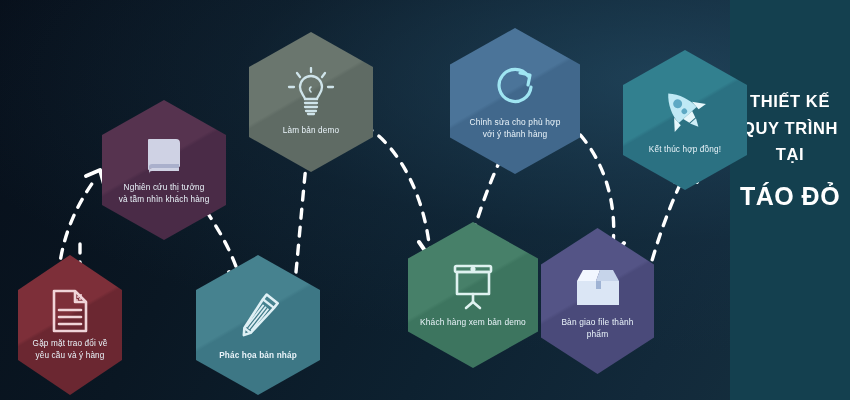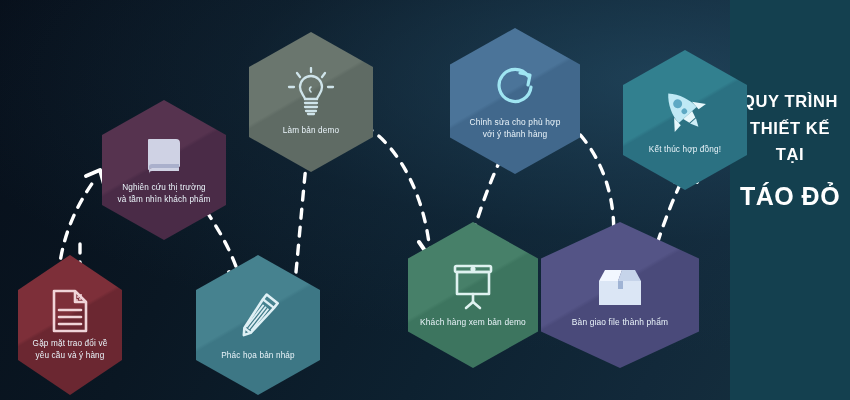--- a/index.html
+++ b/index.html
@@ -81,22 +81,22 @@
 
   
   .arrows { position: absolute; top: 0; left: 0; width: 850px; height: 400px; pointer-events: none; }
 </style>
 </head>
 <body>
 
 <div id="stage">
 
   <div class="brand-panel">
+    <div class="line">THIẾT KẾ</div>
     <div class="line">QUY TRÌNH</div>
-    <div class="line">THIẾT KẾ</div>
     <div class="line">TẠI</div>
     <div class="brandname">TÁO ĐỎ</div>
   </div>
 
   <svg class="arrows" viewBox="0 0 850 400" xmlns="http://www.w3.org/2000/svg">
     <defs>
       <style>
         .dash { fill:none; stroke:#ffffff; stroke-width:3.4; stroke-linecap:round;
                 stroke-dasharray: 9 9; }
         .head { fill:none; stroke:#ffffff; stroke-width:4; stroke-linecap:round; stroke-linejoin:round; }
@@ -146,24 +146,24 @@
         <div class="hex-label">yêu cầu và ý hàng</div>
       </div>
       <div class="hex" style="left: 102px; top: 100px; width: 124px; height: 140px; background: linear-gradient(150deg, rgb(86, 51, 79) 0%, rgb(86, 51, 79) 44%, rgb(74, 43, 71) 46%, rgb(74, 43, 71) 100%);">
         <div class="icon-wrap">
           <svg width="44" height="44" viewBox="0 0 44 44" fill="none">
       <path d="M7 6 h27 a3 3 0 0 1 3 3 v23 H10 a3 3 0 0 0 -3 3 Z" fill="#cfd2e4" stroke="#cfd2e4" stroke-width="2" stroke-linejoin="round"></path>
       <path d="M7 33 a3 3 0 0 1 3 -3 h27 v4 H10 a3 3 0 0 0 -3 3 Z" fill="#aab0cc"></path>
       <path d="M7 37 a3 3 0 0 1 3 -3 h27 v3 H10 a3 3 0 0 0 -3 3 Z" fill="#cfd2e4"></path>
     </svg>
         </div>
-        <div class="hex-label">Nghiên cứu thị trường</div>
-        <div class="hex-label">và tầm nhìn khách phẩm</div>
-      </div>
-      <div class="hex" style="left: 196px; top: 255px; width: 124px; height: 140px; background: linear-gradient(150deg, rgb(70, 130, 143) 0%, rgb(70, 130, 143) 44%, rgb(61, 119, 133) 46%, rgb(61, 119, 133) 100%);">
+        <div class="hex-label">Nghiên cứu thị tưởng</div>
+        <div class="hex-label">và tầm nhìn khách hàng</div>
+      </div>
+      <div class="hex" style="left: 196px; top: 255px; width: 124px; height: 140px; background: linear-gradient(150deg, rgb(70, 130, 143) 0%, rgb(70, 130, 143) 44%, rgb(61, 119, 133) 46%, rgb(61, 119, 133) 100%); font-weight: bold;">
         <div class="icon-wrap">
           <svg width="52" height="58" viewBox="0 0 52 58" fill="none">
       <g transform="rotate(38 26 29)">
         <path d="M19 6 h14 v6 l-3 34 -4 6 -4 -6 -3 -34 Z" fill="none" stroke="#dff0f5" stroke-width="2.6" stroke-linejoin="round"></path>
         <line x1="19" y1="12" x2="33" y2="12" stroke="#dff0f5" stroke-width="2.4"></line>
         <line x1="23" y1="16" x2="23" y2="44" stroke="#dff0f5" stroke-width="1.8"></line>
         <line x1="26" y1="16" x2="26" y2="44" stroke="#dff0f5" stroke-width="1.8"></line>
         <line x1="29" y1="16" x2="29" y2="44" stroke="#dff0f5" stroke-width="1.8"></line>
         <line x1="22" y1="46" x2="30" y2="46" stroke="#dff0f5" stroke-width="2.4"></line>
       </g>
@@ -209,21 +209,21 @@
       <div class="hex big" style="left: 450px; top: 28px; width: 130px; height: 146px; background: linear-gradient(150deg, rgb(75, 116, 153) 0%, rgb(75, 116, 153) 44%, rgb(65, 104, 140) 46%, rgb(65, 104, 140) 100%);">
         <div class="icon-wrap">
           <svg width="50" height="50" viewBox="0 0 50 50" fill="none">
       <path d="M38 14 A16 16 0 1 0 41 25" stroke="#9fe5f2" stroke-width="3.2" fill="none" stroke-linecap="round"></path>
       <path d="M30 11 L40 13 L38 23" stroke="#9fe5f2" stroke-width="3.2" fill="none" stroke-linecap="round" stroke-linejoin="round"></path>
     </svg>
         </div>
         <div class="hex-label">Chỉnh sửa cho phù hợp</div>
         <div class="hex-label">với ý thành hàng</div>
       </div>
-      <div class="hex big" style="left: 541px; top: 222px; width: 158px; height: 146px; background: linear-gradient(150deg, rgb(84, 84, 134) 0%, rgb(84, 84, 134) 44%, rgb(74, 74, 122) 46%, rgb(74, 74, 122) 100%);">
+      <div class="hex big" style="left: 541px; top: 228px; width: 113px; height: 146px; background: linear-gradient(150deg, rgb(84, 84, 134) 0%, rgb(84, 84, 134) 44%, rgb(74, 74, 122) 46%, rgb(74, 74, 122) 100%);">
         <div class="icon-wrap">
           <svg width="58" height="50" viewBox="0 0 58 50" fill="none">
       <path d="M8 19 h42 v24 H8 Z" fill="#dbe6f5"></path>
       <path d="M8 19 l6 -11 h17 l-4 11 Z" fill="#f2f7ff"></path>
       <path d="M50 19 l-6 -11 h-13 l-4 11 Z" fill="#c6d4ea"></path>
       <path d="M27 19 h5 v8 h-5 Z" fill="#9fb3d4"></path>
     </svg>
         </div>
         <div class="hex-label">Bàn giao file thành phẩm</div>
       </div>

